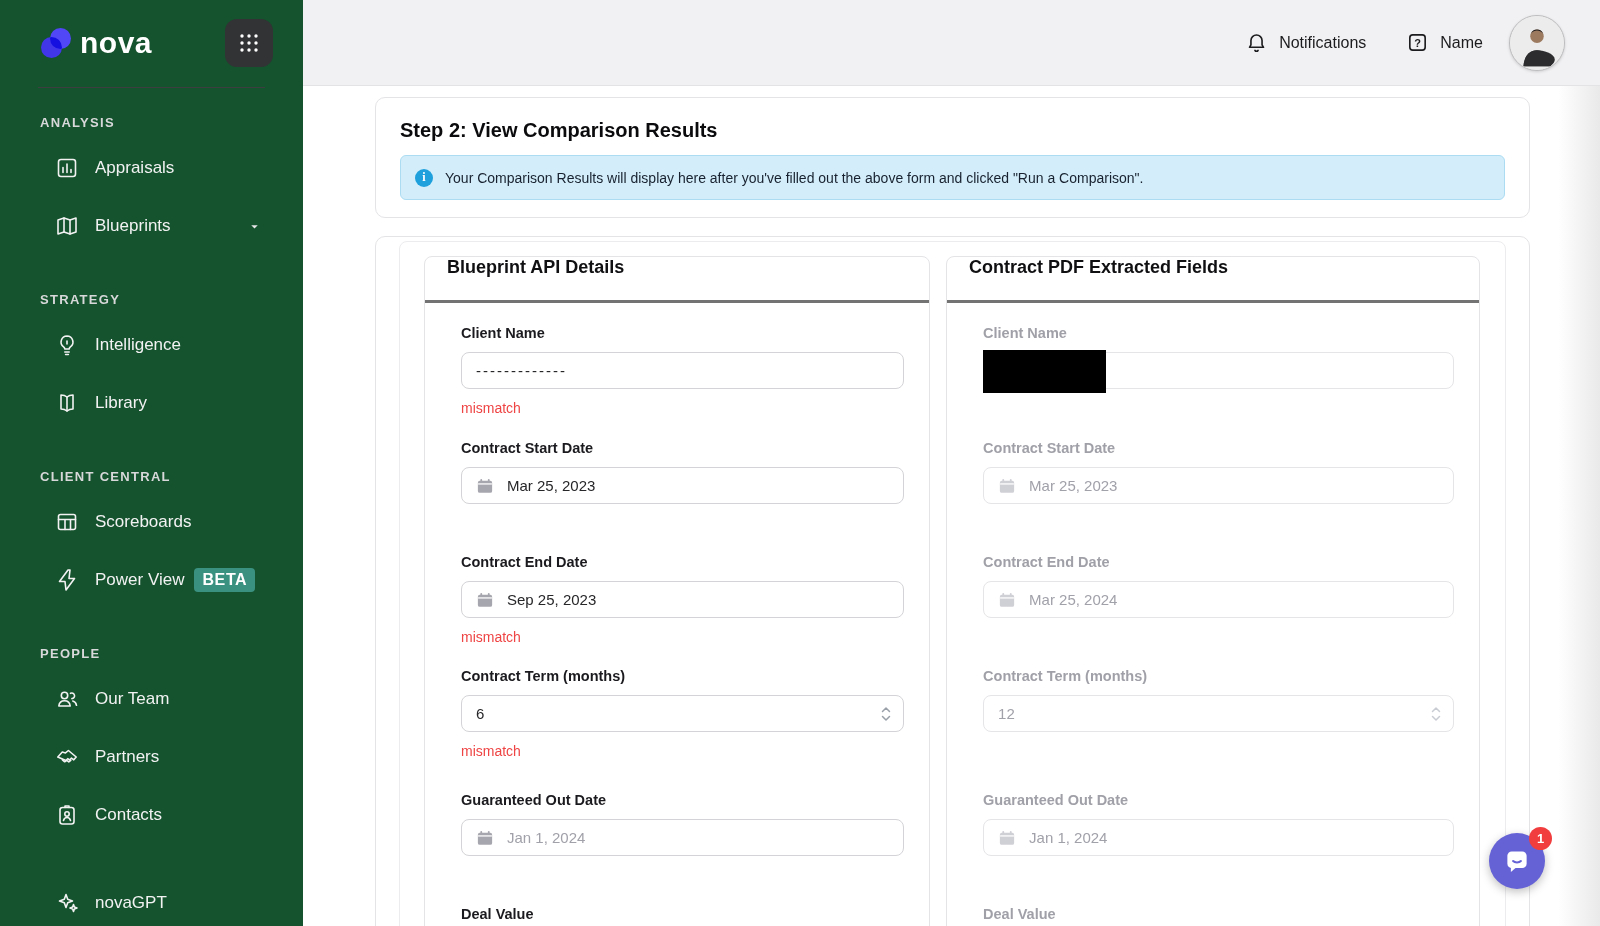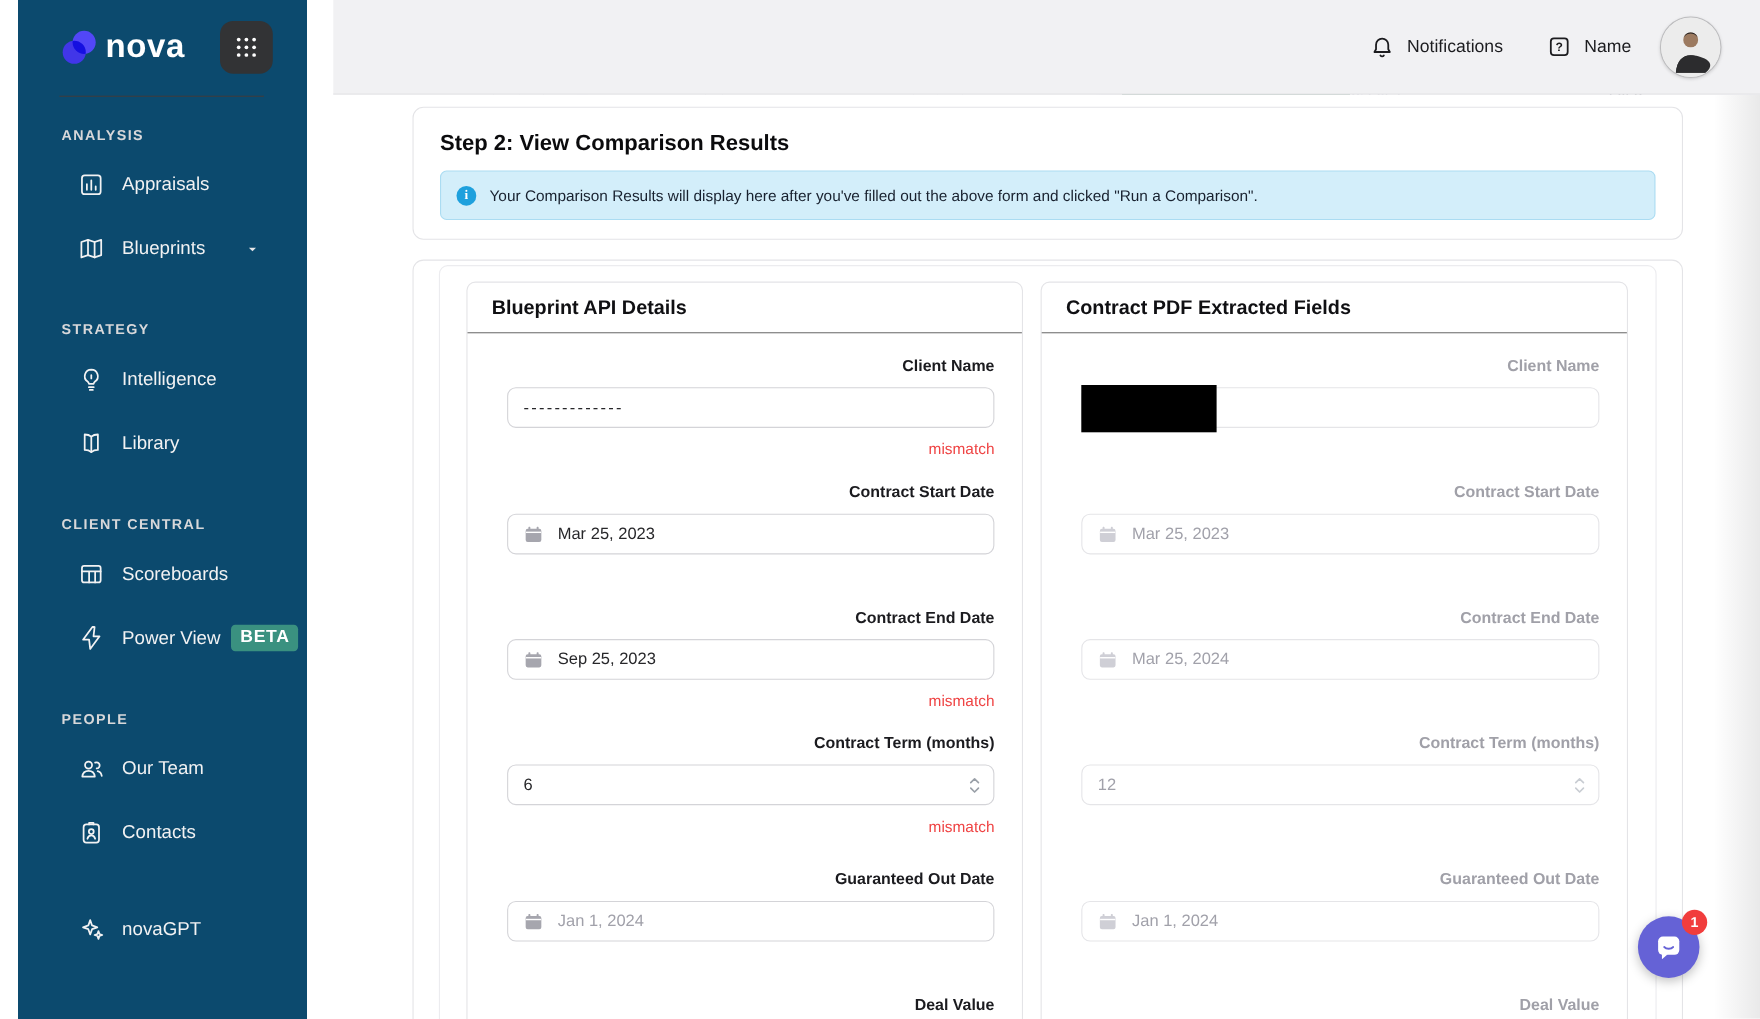--- a/index.html
+++ b/index.html
@@ -1,21 +1,21 @@
 <!DOCTYPE html>
 <html><head>
 <meta charset="utf-8">
 <style>
   * { margin:0; padding:0; box-sizing:border-box; }
   html,body { width:1600px; height:926px; overflow:hidden; background:#fff;
               font-family:"Liberation Sans","DejaVu Sans",sans-serif; }
 
   
-  .sidebar { position:fixed; left:0; top:0; width:262px; height:926px;
-             background:#0c4a6e; color:#ededee; z-index:5; overflow:hidden;margin-left:16px; }
+  .sidebar { position:fixed; left:0; top:0; width:303px; height:926px;
+             background:#14532d; color:#ededee; z-index:5; overflow:hidden; }
   .logo-row { display:flex; align-items:center; padding:18px 30px 0 38px; height:68px; }
   .logo-mark { width:36px; height:36px; flex:0 0 36px; }
   .logo-text { font-size:30px; font-weight:600; color:#fff; letter-spacing:.5px; margin-left:6px; }
   .grid-btn { margin-left:auto; width:48px; height:48px; border-radius:12px;
               background:#323335; display:flex; align-items:center; justify-content:center; cursor:pointer; }
   .side-divider { height:1px; background:#3d3e40; margin:19px 38px 0 38px; }
 
   .side-section .side-label { margin:46px 0 0 40px; font-size:13px; font-weight:700;
               letter-spacing:1.3px; color:#d8d8da; }
   .side-section:first-child .side-label { margin-top:27px; }
@@ -55,24 +55,24 @@
                display:flex; align-items:center; justify-content:center; flex:0 0 18px;
                font-size:12px; font-weight:700; font-family:"Liberation Serif",serif; }
   .info-text { font-size:14px; color:#18212f; }
 
   .compare-card { margin-top:18px; height:760px; padding:4px 23px 0 23px; }
   .inner-panel { border:1px solid #ececef; border-radius:8px; height:740px;
                  padding:14px 25px 0 24px; display:flex; gap:16px; background:#fff; }
   .col-card { border:1px solid #e4e4e7; border-radius:8px; background:#fff; height:720px; }
   .col-left  { width:508px; }
   .col-right { width:536px; }
-  .col-header { height:46px; border-bottom:1px solid #737373; display:flex; align-items:center;
+  .col-header { height:46px; border-bottom:3px solid #737373; display:flex; align-items:flex-start;
                 padding:0 22px; }
   .col-title { font-size:18px; font-weight:700; color:#101013; }
-  .fields { padding:22px 25px 0 36px;text-align:right; }
+  .fields { padding:22px 25px 0 36px; }
 
   .field-row { position:relative; }
   .field-row:nth-child(1){ height:115px; }
   .field-row:nth-child(2){ height:114px; }
   .field-row:nth-child(3){ height:114px; }
   .field-row:nth-child(4){ height:124px; }
   .field-row:nth-child(5){ height:114px; }
   .field-label { font-size:14.5px; font-weight:700; color:#1b1b1f; height:18px; }
   .col-right .field-label { color:#a0a0a8; }
   .input-box { position:relative; margin-top:9px; height:37px; border:1px solid #d4d4d8;
@@ -210,20 +210,29 @@
               <circle cx="9.5" cy="8.5" r="3.2"></circle>
               <path d="M3.8 19c.4-3.2 2.7-5.2 5.7-5.2s5.3 2 5.7 5.2z"></path>
               <path d="M15.5 6.3a2.8 2.8 0 1 1 1.4 5.3M17.8 14c2 .5 3.3 2 3.7 4.3"></path>
             </svg>
           </span>
           <span class="side-text">Our Team</span>
         </div>
         <div class="side-item">
           <span class="side-icon">
             <svg viewBox="0 0 24 24" fill="none" stroke="currentColor" stroke-width="1.6" stroke-linecap="round" stroke-linejoin="round">
+              <path d="M2.8 12l4.5-5 3.2.9 2.9-2.4 7.8 6.5-2.4 2.8-2.3-1.7-1.9 1.9-1.9-1.3-1.8 1.8z"></path>
+              <path d="M7.4 14.8l2.3 2 2-1.4 2.1 1.5 2-1.6"></path>
+            </svg>
+          </span>
+          <span class="side-text">Partners</span>
+        </div>
+        <div class="side-item">
+          <span class="side-icon">
+            <svg viewBox="0 0 24 24" fill="none" stroke="currentColor" stroke-width="1.6" stroke-linecap="round" stroke-linejoin="round">
               <rect x="5" y="4.5" width="14" height="16.5" rx="2.5"></rect>
               <circle cx="12" cy="11" r="2.2"></circle>
               <path d="M8.5 17.5c.5-2 2-3 3.5-3s3 1 3.5 3M10 4.5V3h4v1.5"></path>
             </svg>
           </span>
           <span class="side-text">Contacts</span>
         </div>
       </div>
     </div>
 

